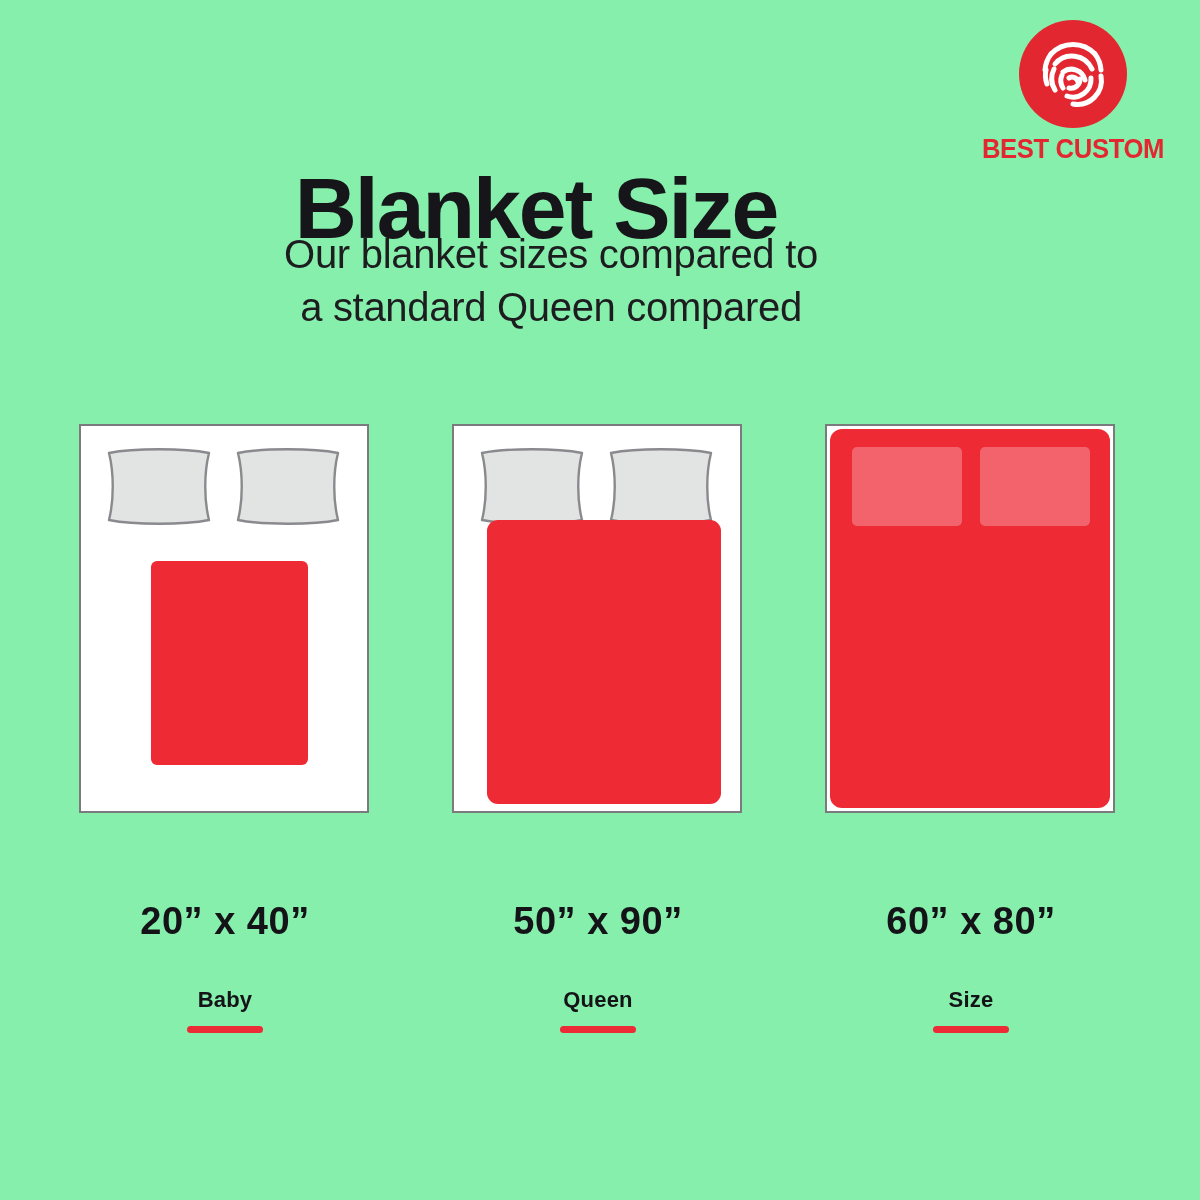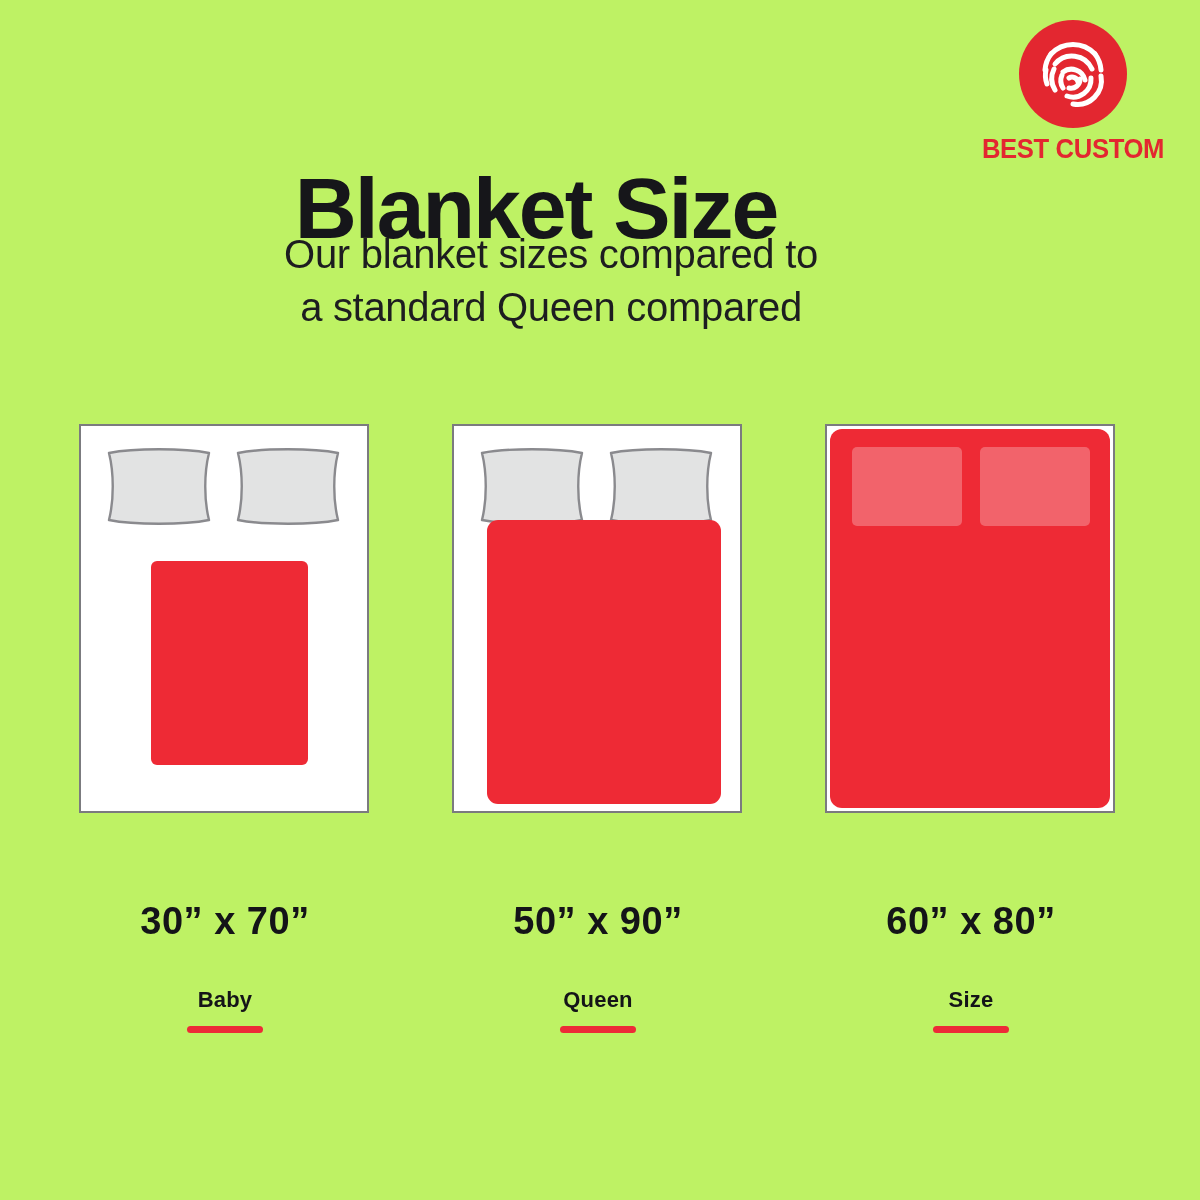--- a/index.html
+++ b/index.html
@@ -8,21 +8,21 @@
     background: #ffffff;
   }
   body {
     font-family: "Liberation Sans", sans-serif;
     -webkit-font-smoothing: antialiased;
   }
   #page {
     position: relative;
     width: 1200px;
     height: 1200px;
-    background: #bef264;
+    background: #86efac;
     overflow: hidden;
   }
 
   
   .brand {
     position: absolute;
     top: 18px;
     right: 22px;
     width: 210px;
     text-align: center;
@@ -263,21 +263,21 @@
           <div class="queen-pillow right"></div>
         </div>
       </div>
     </div>
 
   </div>
 
   <div class="captions">
 
     <div class="caption-col c0">
-      <div class="dims">30” x 70”</div>
+      <div class="dims">20” x 40”</div>
       <div class="name">Baby</div>
       <div class="underline"></div>
     </div>
 
     <div class="caption-col c1">
       <div class="dims">50” x 90”</div>
       <div class="name">Queen</div>
       <div class="underline"></div>
     </div>
 

